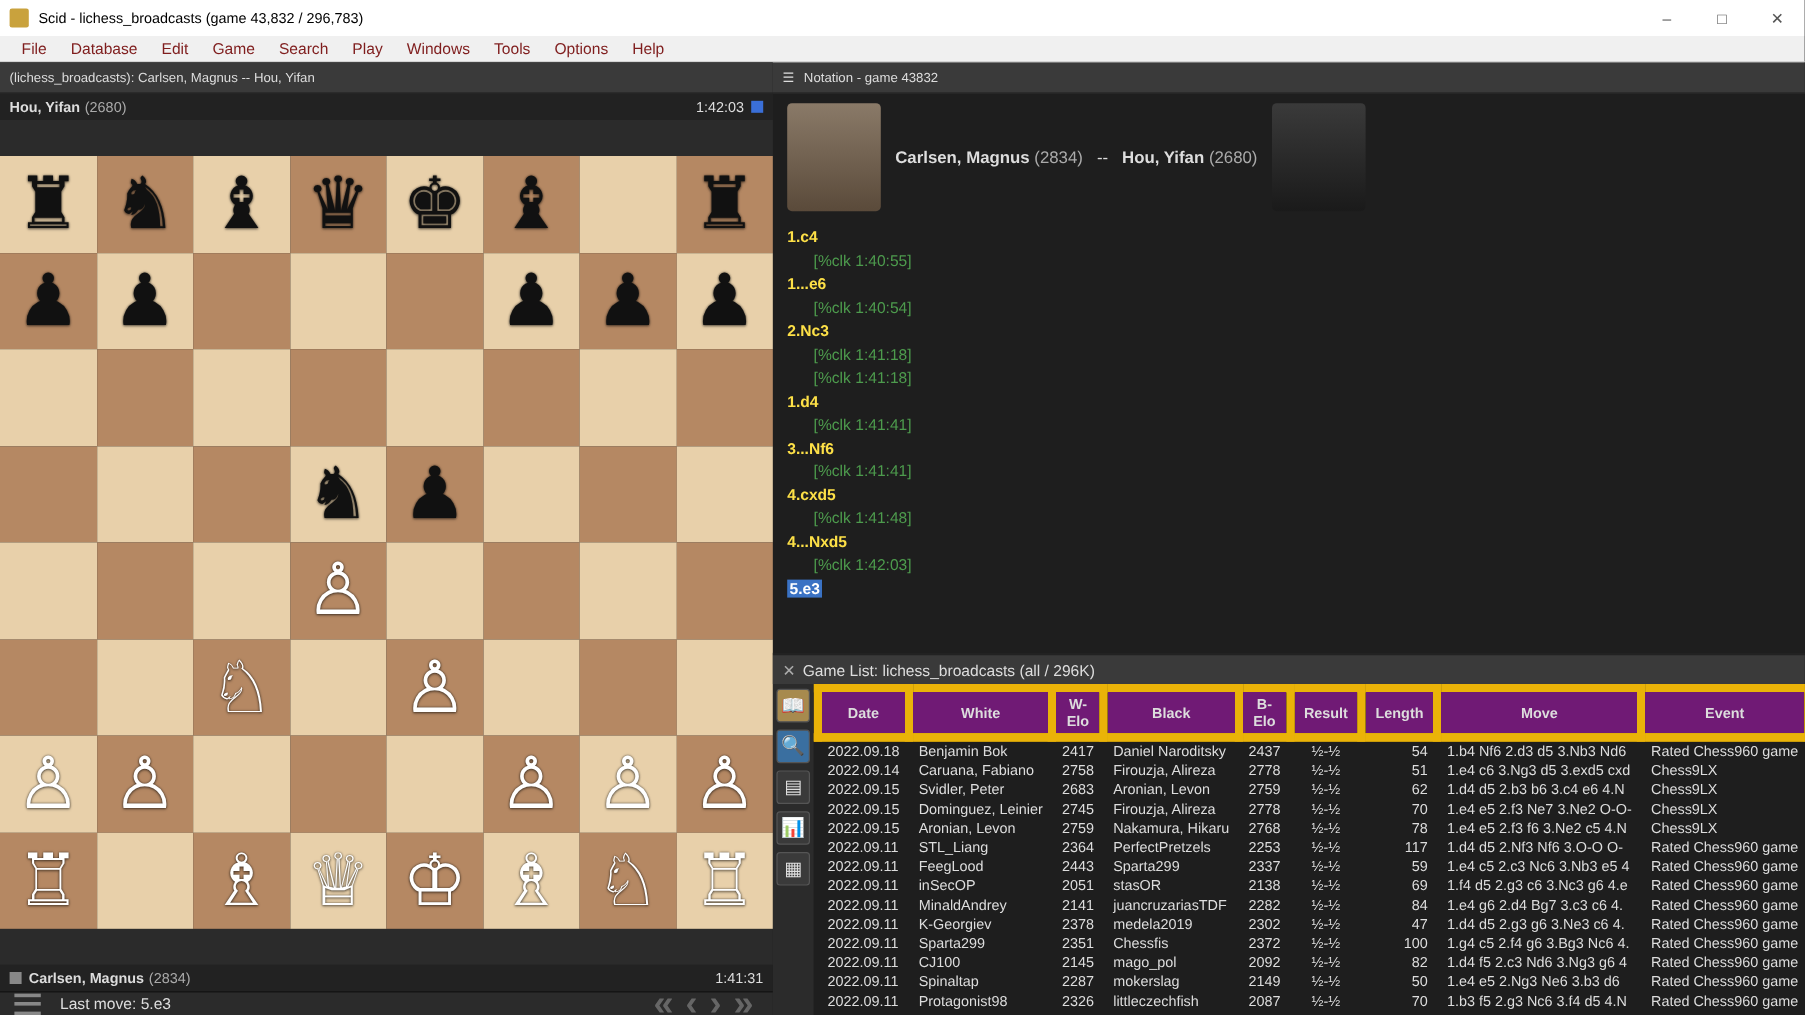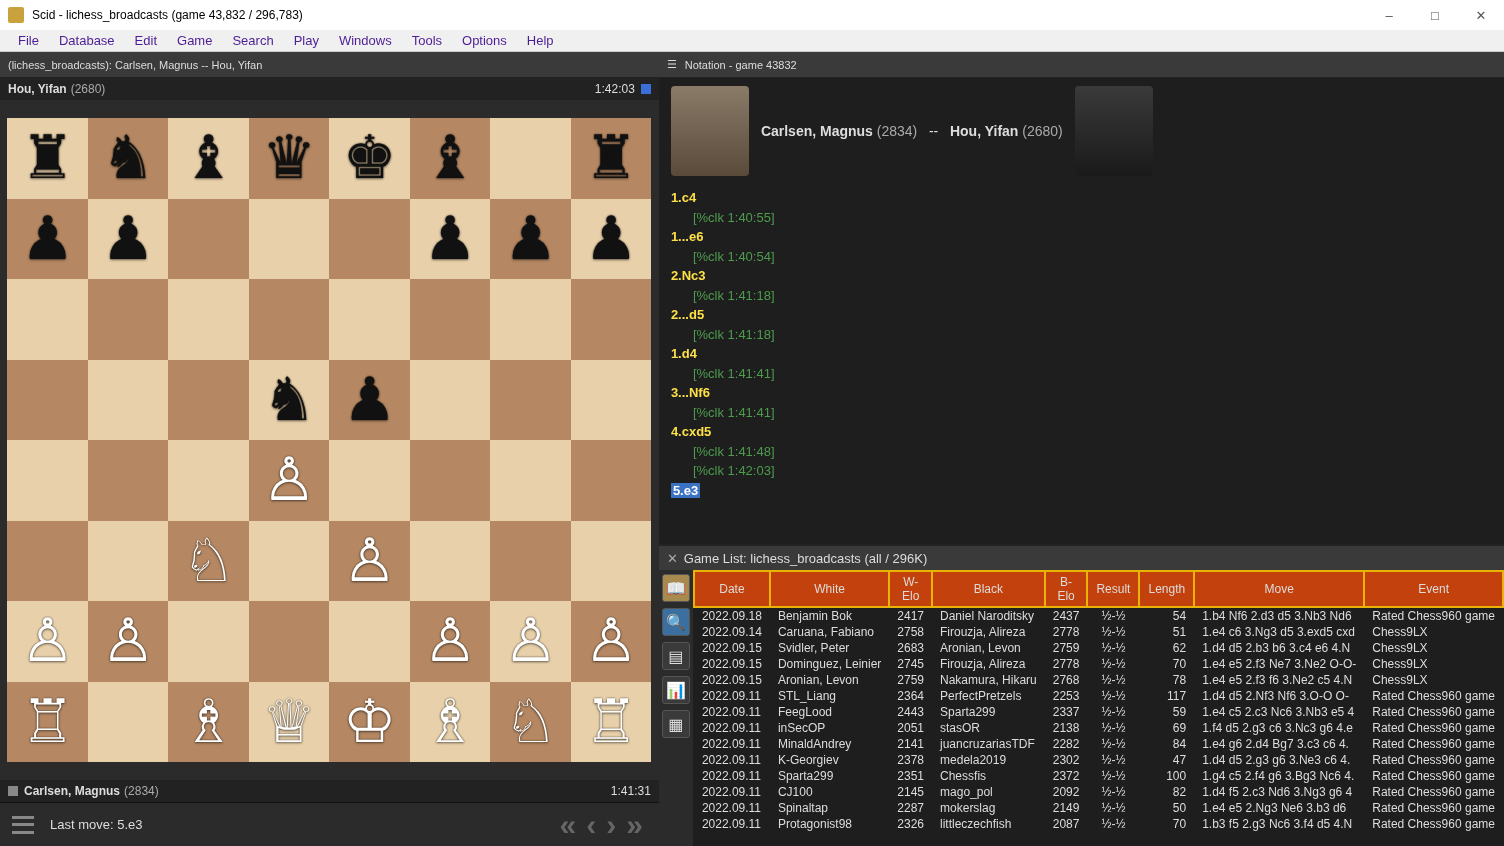--- a/index.html
+++ b/index.html
@@ -6,21 +6,21 @@
 body { font-family: "Segoe UI", Tahoma, sans-serif; font-size: 13px; background: #1e1e1e; color: #ddd; overflow: hidden; width: 1504px; height: 846px; }
 
 
 .titlebar { height: 30px; background: #fff; color: #000; display: flex; align-items: center; padding-left: 8px; }
 .titlebar .icon { width: 16px; height: 16px; background: #c9a23d; border-radius: 2px; margin-right: 8px; }
 .titlebar .title { flex: 1; font-size: 12px; }
 .titlebar .win-btns { display: flex; }
 .titlebar .win-btn { width: 46px; height: 30px; display: flex; align-items: center; justify-content: center; color: #555; }
 
 
-.menubar { height: 22px; background: #f0f0f0; color: #4c1d95; display: flex; align-items: center; padding-left: 8px; font-size: 13px; border-bottom: 1px solid #ccc; }
+.menubar { height: 22px; background: #f0f0f0; color: #7f1d1d; display: flex; align-items: center; padding-left: 8px; font-size: 13px; border-bottom: 1px solid #ccc; }
 .menubar span { padding: 2px 10px; }
 
 
 .main { display: flex; height: calc(846px - 30px - 22px); }
 .left { width: 664px; display: flex; flex-direction: column; background: #2b2b2b; }
 .right { flex: 1; display: flex; flex-direction: column; }
 
 
 .pane-header { height: 26px; background: #3a3a3a; color: #ddd; display: flex; align-items: center; padding: 0 8px; font-size: 11px; border-bottom: 1px solid #222; }
 
@@ -33,21 +33,21 @@
 .indicator.blue { background: #3a6fd8; }
 
 
 .board { display: grid; grid-template-columns: repeat(8, 1fr); grid-template-rows: repeat(8, 1fr); width: 644px; height: 644px; margin: 0 auto; }
 .sq { display: flex; align-items: center; justify-content: center; font-size: 60px; line-height: 1; }
 .light { background: #e8d0aa; }
 .dark { background: #b58863; }
 .piece { filter: drop-shadow(0 1px 1px rgba(0,0,0,0.4)); }
 
 
-.status-bar { height: 44px; background: #2b2b2b; display: flex; align-items: center; padding: 0 12px; border-top: 1px solid #111; }
+.status-bar { height: 20px; background: #2b2b2b; display: flex; align-items: center; padding: 0 12px; border-top: 1px solid #111; }
 .status-bar .hamburger { width: 22px; height: 18px; display: flex; flex-direction: column; justify-content: space-between; margin-right: 16px; }
 .status-bar .hamburger div { height: 3px; background: #888; }
 .status-bar .nav { margin-left: auto; display: flex; gap: 2px; }
 .status-bar .nav span { color: #666; font-size: 30px; font-weight: bold; padding: 0 4px; }
 
 
 .notation-pane { flex: 1; display: flex; flex-direction: column; overflow: hidden; min-height: 0; }
 .players-row { display: flex; align-items: center; padding: 8px 12px; gap: 12px; }
 .avatar { width: 78px; height: 90px; background: #444; border-radius: 4px; flex-shrink: 0; }
 .avatar.w { background: linear-gradient(180deg, #8a7a68 0%, #5a4a3a 100%); }
@@ -63,21 +63,21 @@
 
 
 .gamelist-pane { height: 302px; display: flex; flex-direction: column; border-top: 2px solid #222; }
 .gamelist-header { height: 24px; background: #3a3a3a; display: flex; align-items: center; padding: 0 8px; font-size: 13px; }
 .gamelist-header .close { margin-right: 6px; color: #aaa; }
 .gamelist-content { flex: 1; display: flex; overflow: hidden; }
 .toolbar-v { width: 34px; background: #2b2b2b; display: flex; flex-direction: column; align-items: center; padding-top: 4px; gap: 6px; }
 .tb-btn { width: 28px; height: 28px; background: #3a3a3a; border: 1px solid #555; display: flex; align-items: center; justify-content: center; font-size: 16px; border-radius: 3px; }
 .gl-table-wrap { flex: 1; overflow: auto; }
 .gl-table { width: 100%; border-collapse: collapse; font-size: 12px; color: #ddd; }
-.gl-table th { background: #c2410c; border: 2px solid #eab308; padding: 3px 8px; font-weight: normal; position: sticky; top: 0; }
+.gl-table th { background: #701a75; border: 7px solid #eab308; padding: 3px 8px; font-weight: bold; position: sticky; top: 0; }
 .gl-table td { border: 0; padding: 1px 8px; white-space: nowrap; }
 .gl-table td.num { text-align: right; }
 .gl-table td.ctr { text-align: center; }
 </style>
 </head>
 <body>
 
 <div class="titlebar">
   <div class="icon"></div>
   <div class="title">Scid - lichess_broadcasts (game 43,832 / 296,783)</div>
@@ -277,28 +277,28 @@
         </div>
         <div class="avatar b"></div>
       </div>
       <div class="notation-body" id="notation-body">
           <div><span class="mv">1.c4</span></div>
           <div class="clk">[%clk 1:40:55]</div>
           <div><span class="mv">1...e6</span></div>
           <div class="clk">[%clk 1:40:54]</div>
           <div><span class="mv">2.Nc3</span></div>
           <div class="clk">[%clk 1:41:18]</div>
-          <div><span class="mv">2...d5</span></div>
           <div class="clk">[%clk 1:41:18]</div>
           <div><span class="mv">1.d4</span></div>
           <div class="clk">[%clk 1:41:41]</div>
           <div><span class="mv">3...Nf6</span></div>
           <div class="clk">[%clk 1:41:41]</div>
           <div><span class="mv">4.cxd5</span></div>
           <div class="clk">[%clk 1:41:48]</div>
+          <div><span class="mv">4...Nxd5</span></div>
           <div class="clk">[%clk 1:42:03]</div>
           <div><span class="mv hl">5.e3</span></div>
         </div>
     </div>
 
     <div class="gamelist-pane">
       <div class="gamelist-header">
         <span class="close">✕</span>
         <span>Game List: lichess_broadcasts (all / 296K)</span>
       </div>

